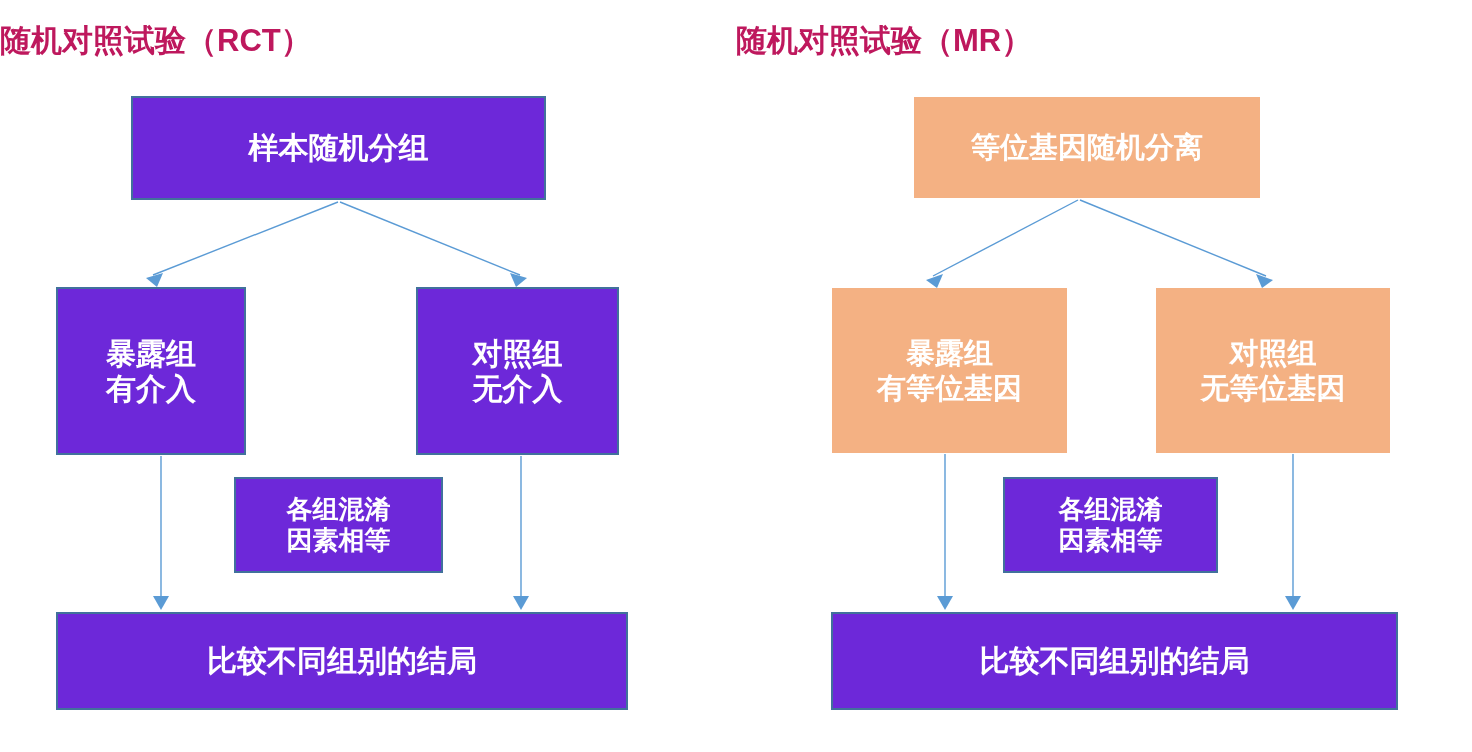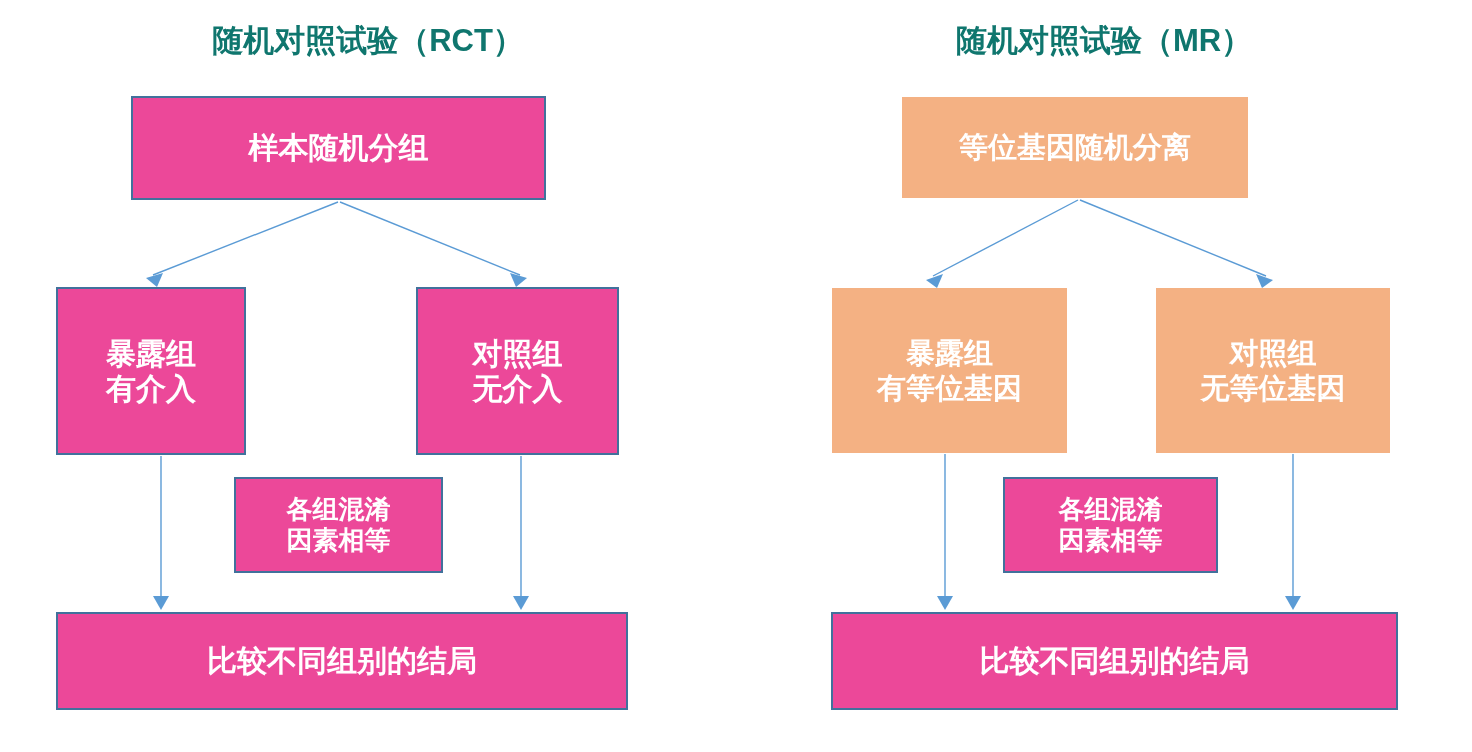--- a/index.html
+++ b/index.html
@@ -19,58 +19,57 @@
   }
   .panel { position: absolute; top: 0; height: 752px; width: 736px; }
   #panel-rct { left: 0; }
   #panel-mr  { left: 736px; }
 
   .panel-title {
     position: absolute;
     top: 20px;
     left: 0;
     width: 736px;
-    text-align: center;
     font-size: 31px;
     font-weight: bold;
-    color: #0f766e;
+    color: #be185d;
     letter-spacing: 0px;
     white-space: nowrap;
   }
 
   .node {
     position: absolute;
     box-sizing: border-box;
     display: flex;
     align-items: center;
     justify-content: center;
     text-align: center;
     color: #ffffff;
     font-weight: bold;
     line-height: 1.18;
     white-space: pre-line;
   }
   .node-blue {
-    background: #ec4899;
+    background: #6d28d9;
     border: 2px solid #41719c;
   }
   .node-orange {
     background: #f4b183;
     border: none;
   }
 
   
   #rct-root      { left: 131px; top: 96px;  width: 415px; height: 104px; font-size: 30px; }
   #rct-exposed   { left: 56px;  top: 287px; width: 190px; height: 168px; font-size: 30px; }
   #rct-control   { left: 416px; top: 287px; width: 203px; height: 168px; font-size: 30px; }
   #rct-note      { left: 234px; top: 477px; width: 209px; height: 96px;  font-size: 26px; }
   #rct-outcome   { left: 56px;  top: 612px; width: 572px; height: 98px;  font-size: 30px; }
 
   
-  #mr-root       { left: 166px; top: 97px;  width: 346px; height: 101px; font-size: 29px; }
+  #mr-root       { left: 178px; top: 97px;  width: 346px; height: 101px; font-size: 29px; }
   #mr-exposed    { left: 96px;  top: 288px; width: 235px; height: 165px; font-size: 29px; }
   #mr-control    { left: 420px; top: 288px; width: 234px; height: 165px; font-size: 29px; }
   #mr-note       { left: 267px; top: 477px; width: 215px; height: 96px;  font-size: 26px; }
   #mr-outcome    { left: 95px;  top: 612px; width: 567px; height: 98px;  font-size: 30px; }
 
   .connectors {
     position: absolute;
     left: 0; top: 0;
     width: 736px;
     height: 752px;

